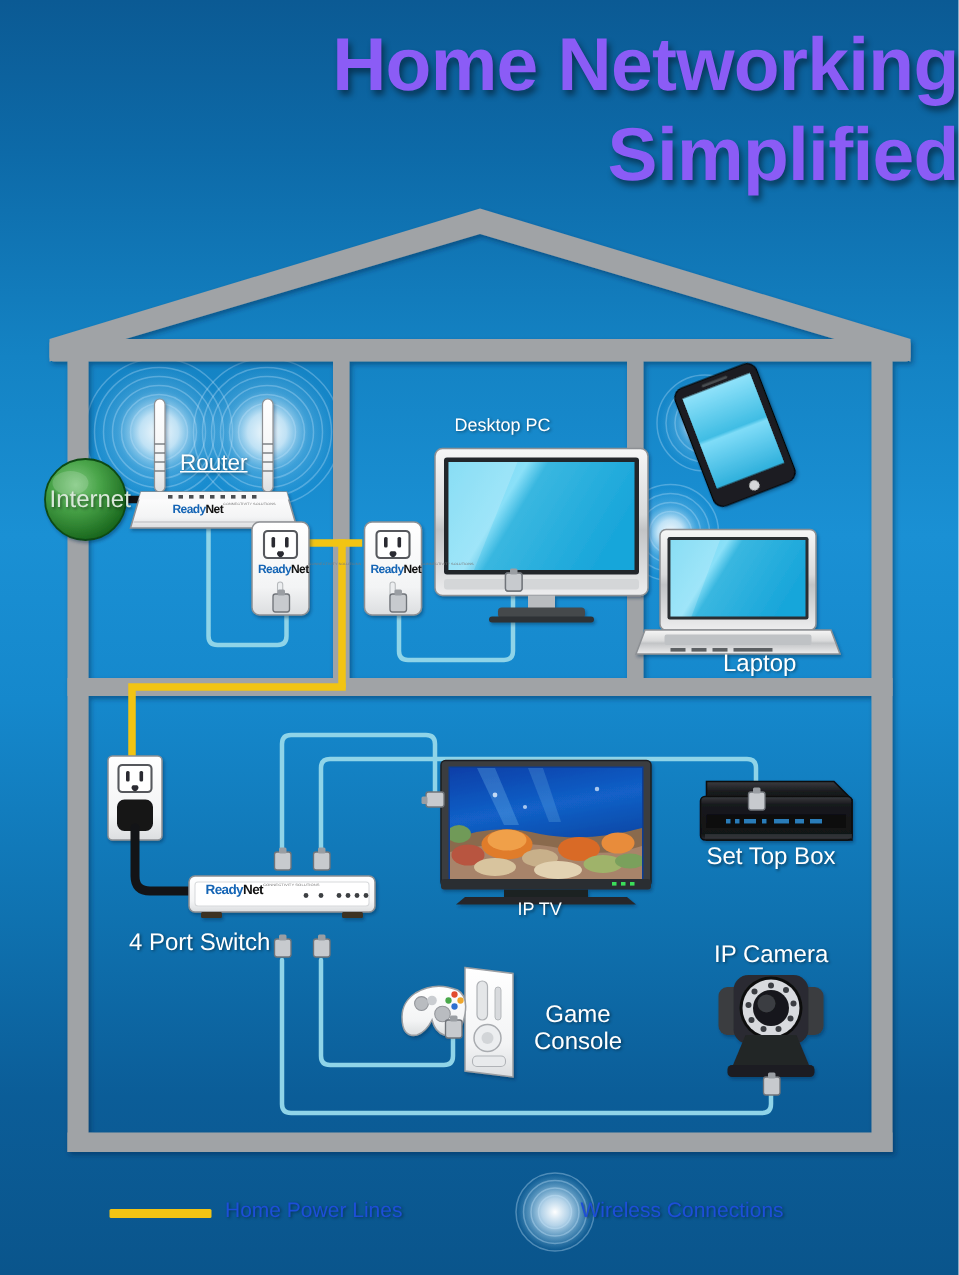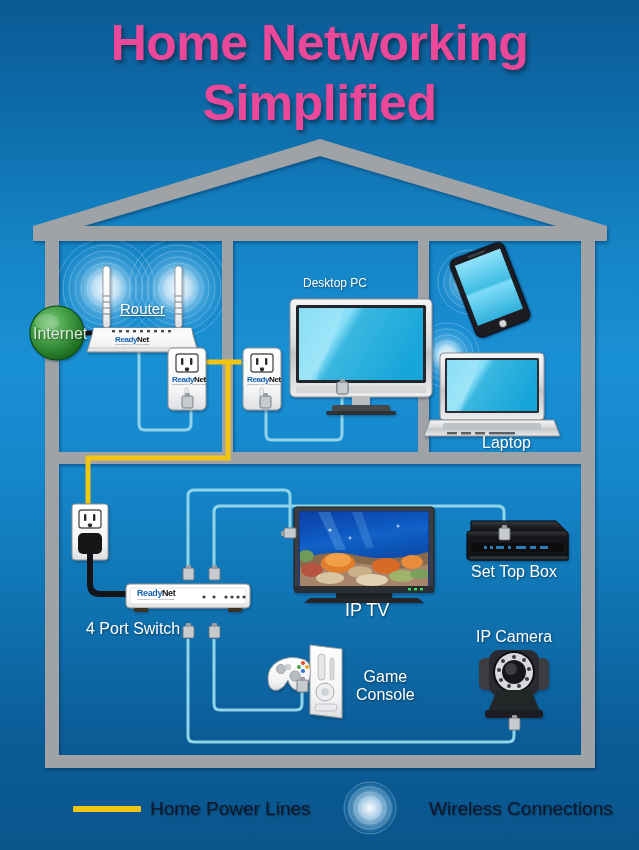--- a/index.html
+++ b/index.html
@@ -9,43 +9,43 @@
     background:linear-gradient(180deg,
        #0b5a94 0%, #0d6aa8 12%, #1483c4 28%,
        #1a90d4 42%, #1588cc 55%, #0f72b0 72%,
        #0b5d98 86%, #0a558c 100%);
     position:relative;
   }
   #stage { position:absolute; inset:0; }
   svg.layer { position:absolute; left:0; top:0; width:639px; height:850px; }
 
   .ttl {
-    position:absolute; left:0; width:639px; text-align:center;
-    color:#ec4899; font-weight:bold; letter-spacing:-0.5px;
+    position:absolute; left:0; width:639px; text-align:right;
+    color:#8b5cf6; font-weight:bold; letter-spacing:-0.5px;
     text-shadow:2px 3px 4px rgba(0,0,0,0.45);
     line-height:1.0;
   }
   #title-line1 { top:18px; font-size:50px; }
   #title-line2 { top:78px; font-size:50px; }
 
   .lbl {
     position:absolute; color:#ffffff; font-size:15px;
     text-shadow:1px 1px 2px rgba(0,0,0,0.45);
     white-space:nowrap; line-height:1.15;
   }
   .lbl.ctr { text-align:center; }
   .lbl.big { font-size:16px; }
 
   .legend-text {
-    position:absolute; color:#0f172a; font-size:19px;
+    position:absolute; color:#1d4ed8; font-size:14px;
     text-shadow:1px 1px 2px rgba(0,0,0,0.4); white-space:nowrap;
   }
 
   
-  .rnlogo { position:absolute; display:flex; flex-direction:column;
+  .rnlogo { position:absolute; display:flex; flex-direction:row;
             align-items:flex-start; line-height:1; }
   .rnlogo .rn-top { font-weight:bold; letter-spacing:-0.4px; }
   .rnlogo .rn-r { color:#1565b5; }
   .rnlogo .rn-n { color:#111111; }
   .rnlogo .rn-sub { color:#7a7a7a; transform:scaleY(0.8); transform-origin:left top; }
 </style>
 </head>
 <body>
 
 <div id="stage">
@@ -497,21 +497,21 @@
 
   <div class="lbl" style="left:120px; top:300px; font-size:15px;text-decoration:underline;">Router</div>
 
   <div class="lbl" style="left:303px; top:277px; font-size:12px;">Desktop PC</div>
 
 
   <div class="lbl" style="left:482px; top:434px; font-size:16px;">Laptop</div>
 
   <div class="lbl" style="left:86px; top:620px; font-size:16px;">4 Port Switch</div>
 
-  <div class="lbl" style="left:345px; top:600px; font-size:18px;">IP TV</div>
+  <div class="lbl" style="left:345px; top:600px; font-size:12px;">IP TV</div>
 
   <div class="lbl" style="left:471px; top:563px; font-size:16px;">Set Top Box</div>
 
   <div class="lbl ctr" style="left:356px; top:668px; font-size:16px;">
     <span>Game</span><br>
     <span>Console</span>
   </div>
 
   <div class="lbl" style="left:476px; top:628px; font-size:16px;">IP Camera</div>
 
@@ -537,15 +537,15 @@
   </div>
 
   <div class="rnlogo" style="left:137px; top:589px; font-size:9px;">
     <div class="rn-top" style="font-size:9px;">
       <span class="rn-r">Ready</span><span class="rn-n">Net</span>
     </div>
     <div class="rn-sub" style="font-size:2.8px;">CONNECTIVITY  SOLUTIONS</div>
   </div>
 
   <div class="legend-text" style="left:150px; top:798px;">Home Power Lines</div>
-  <div class="legend-text" style="left:387px; top:798px;padding-left:42px;">Wireless Connections</div>
+  <div class="legend-text" style="left:387px; top:798px;">Wireless Connections</div>
 
 </div>
 
 </body></html>

